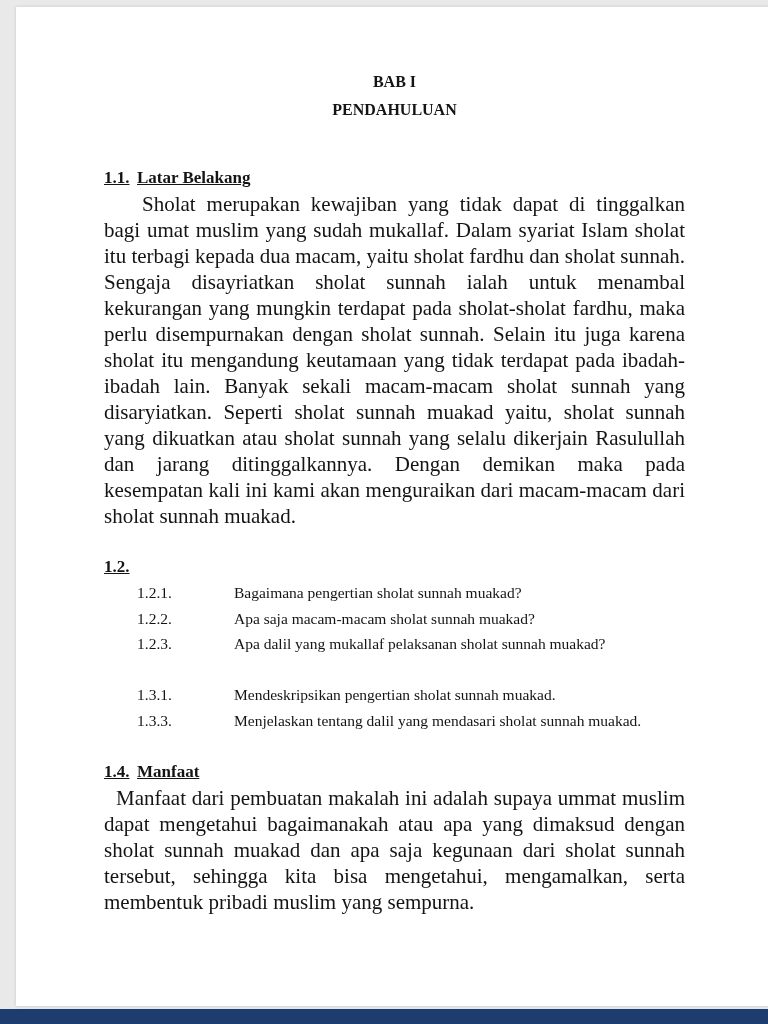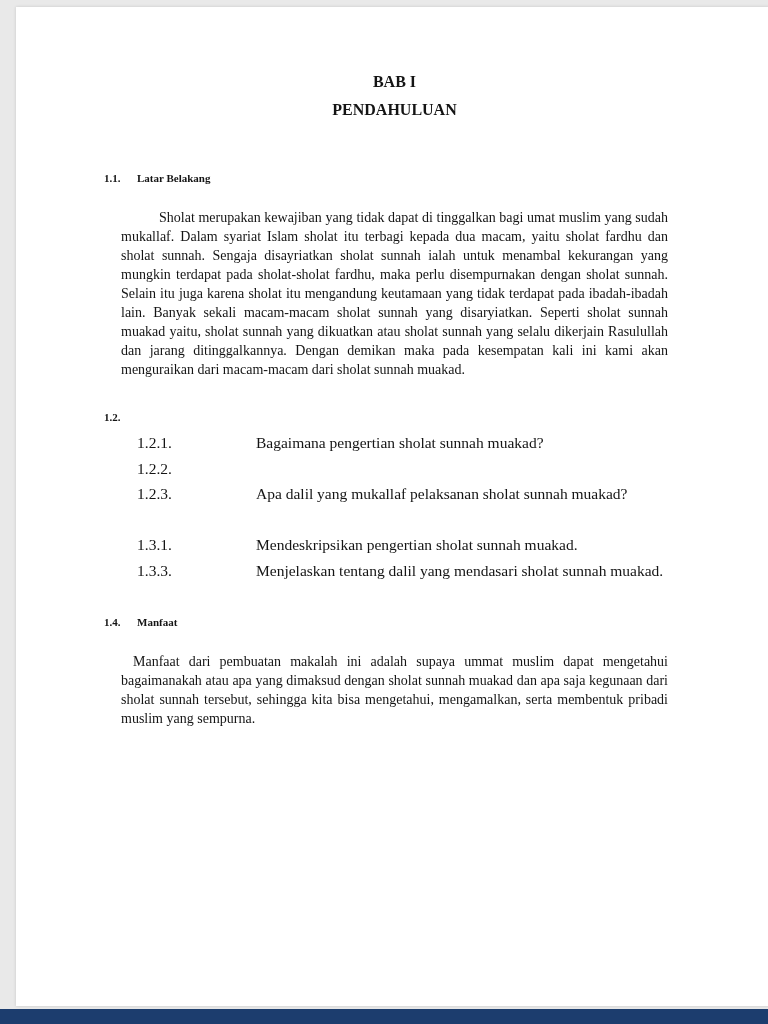--- a/index.html
+++ b/index.html
@@ -30,41 +30,42 @@
     text-align: center;
     font-weight: bold;
     font-size: 16px;
     line-height: 28px;
   }
   .section { margin-top: 25px; }
   .section-first { margin-top: 41px; }
   .section-heading {
     display: flex;
     font-weight: bold;
-    font-size: 11px;
+    font-size: 17px;
     line-height: 26px;
+    text-decoration: underline;
   }
   .h-num { width: 33px; flex: none; }
   .para {
-    margin: 17px;
-    font-size: 14px;
-    line-height: 19px;
+    margin: 0;
+    font-size: 21px;
+    line-height: 26px;
     text-align: justify;
   }
   .indent-lg { text-indent: 38px; }
   .indent-sm { text-indent: 12px; }
   .list { margin: 0; }
   .list-item {
     display: flex;
     font-size: 15.5px;
     line-height: 25.7px;
     gap: 40px;
   }
   .li-num { width: 57px; margin-left: 33px; flex: none; }
-  .li-text { flex: 1; margin-left: 22px; }
+  .li-text { flex: 1; }
   .footer-bar {
     position: absolute;
     left: 0;
     right: 0;
     bottom: 0;
     height: 15px;
     background: #1c3d6e;
   }
 </style>
 </head>
@@ -88,20 +89,21 @@
       <div class="section-heading">
         <span class="h-num">1.2.</span>
       </div>
       <div class="list">
         <div class="list-item">
           <span class="li-num">1.2.1.</span>
           <span class="li-text">Bagaimana pengertian sholat sunnah muakad?</span>
         </div>
         <div class="list-item">
           <span class="li-num">1.2.2.</span>
+          <span class="li-text">Apa saja macam-macam sholat sunnah muakad?</span>
         </div>
         <div class="list-item">
           <span class="li-num">1.2.3.</span>
           <span class="li-text">Apa dalil yang mukallaf pelaksanan sholat sunnah muakad?</span>
         </div>
       </div>
     </div>
 
     <div class="section">
       <div class="list">

